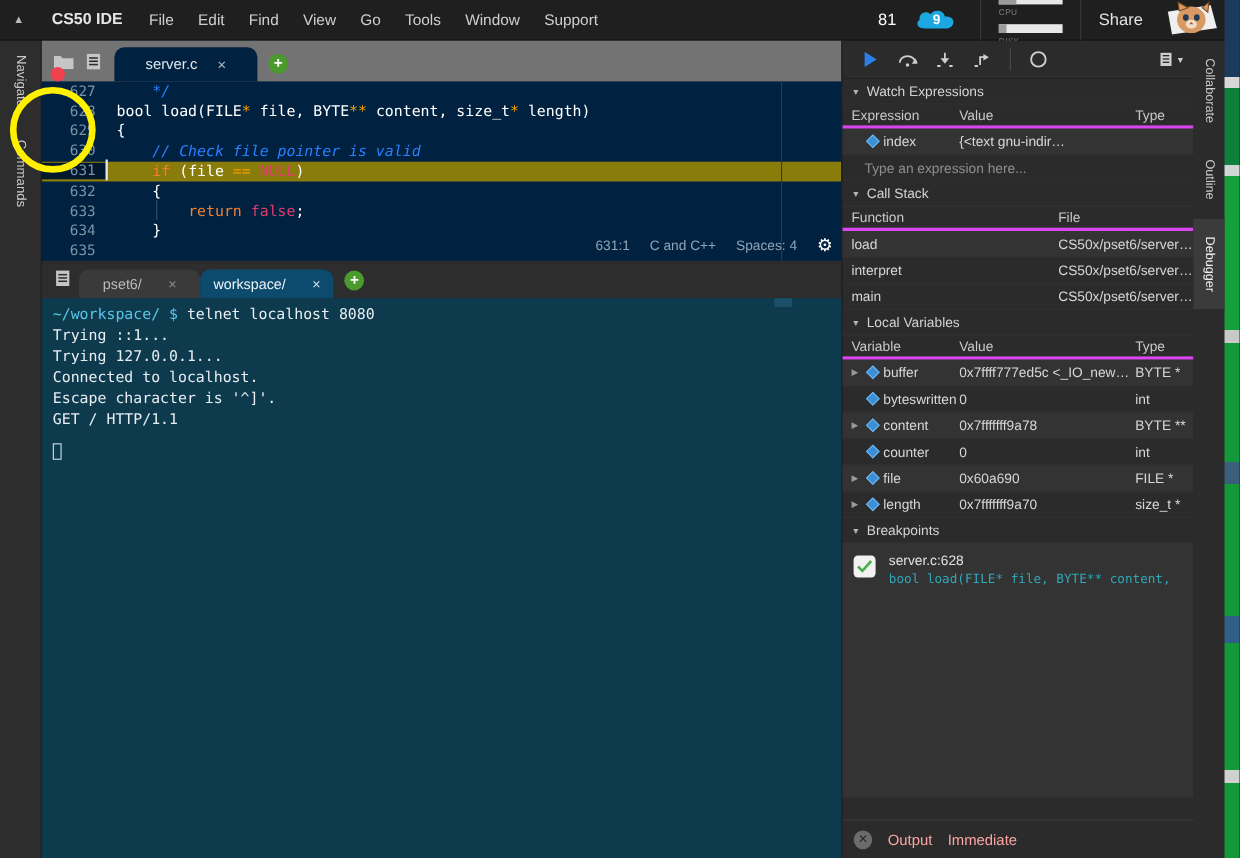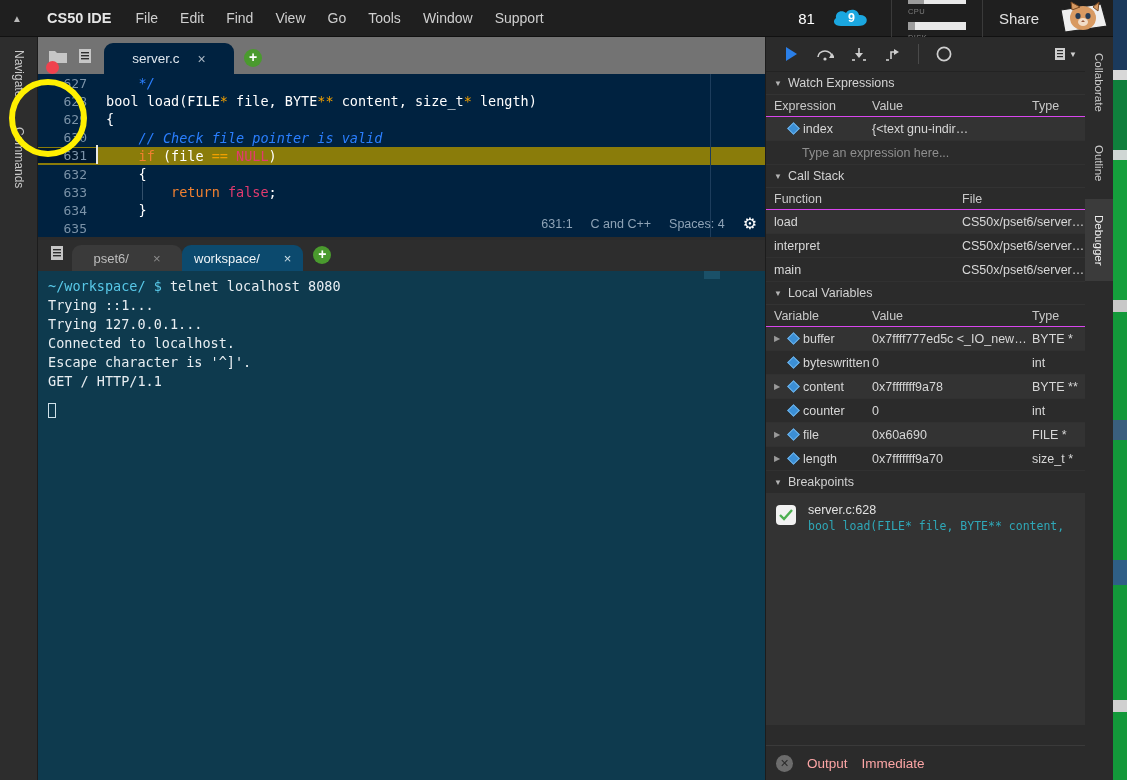--- a/index.html
+++ b/index.html
@@ -191,39 +191,39 @@
   .dbg-sep { width: 1px; height: 20px; background: #4a4a4a; margin: 0 6px; }
   .dbg-right { margin-left: auto; margin-right: 8px; display: flex; align-items: center; gap: 2px; color: #cfcfcf; }
 
   .sect-head {
     height: 22px; display: flex; align-items: center; gap: 6px; padding-left: 8px;
     background: #2b2b2b; color: #d2d2d2; font-size: 12.5px;
   }
   .tri { font-size: 8px; color: #b4b4b4; }
   .cols {
     display: flex; height: 23px; align-items: center; color: #c9c9c9; font-size: 12.5px;
-    border-top: 1px solid #333; border-bottom: 1px solid #d946ef;
+    border-top: 1px solid #333; border-bottom: 3px solid #d946ef;
   }
   .row {
     display: flex; height: 24px; align-items: center; font-size: 12.5px; color: #d7d7d7;
     border-bottom: 1px solid #313131;
   }
   .row.alt { background: #333333; }
   .c-a { width: 106px; padding-left: 8px; display: flex; align-items: center; gap: 5px; overflow: hidden; white-space: nowrap; }
   .c-b { width: 160px; overflow: hidden; white-space: nowrap; }
   .c-c { flex: 1; overflow: hidden; white-space: nowrap; }
   .cs-a { width: 196px; padding-left: 8px; overflow: hidden; white-space: nowrap; }
   .cs-b { flex: 1; overflow: hidden; white-space: nowrap; }
   .diamond {
     width: 9px; height: 9px; background: #3b8fd6; transform: rotate(45deg);
     border: 1px solid #6fb4ea; flex: none;
   }
   .twisty { width: 10px; color: #9a9a9a; font-size: 8px; flex: none; }
   .twisty.empty { visibility: hidden; }
-  .expr-placeholder { color: #8f8f8f; padding-left: 36px; }
+  .expr-placeholder { color: #8f8f8f; padding-left: 20px; }
 
   .bp-list { background: #333333; height: 232px; padding: 10px 0 0 10px; }
   .bp-item { display: flex; gap: 12px; align-items: flex-start; }
   .chk {
     width: 20px; height: 20px; border-radius: 4px; background: #f2f2f2;
     display: flex; align-items: center; justify-content: center; flex: none; margin-top: 2px;
   }
   .chk svg { display: block; }
   .bp-title { color: #e2e2e2; font-size: 12.5px; }
   .bp-code {

